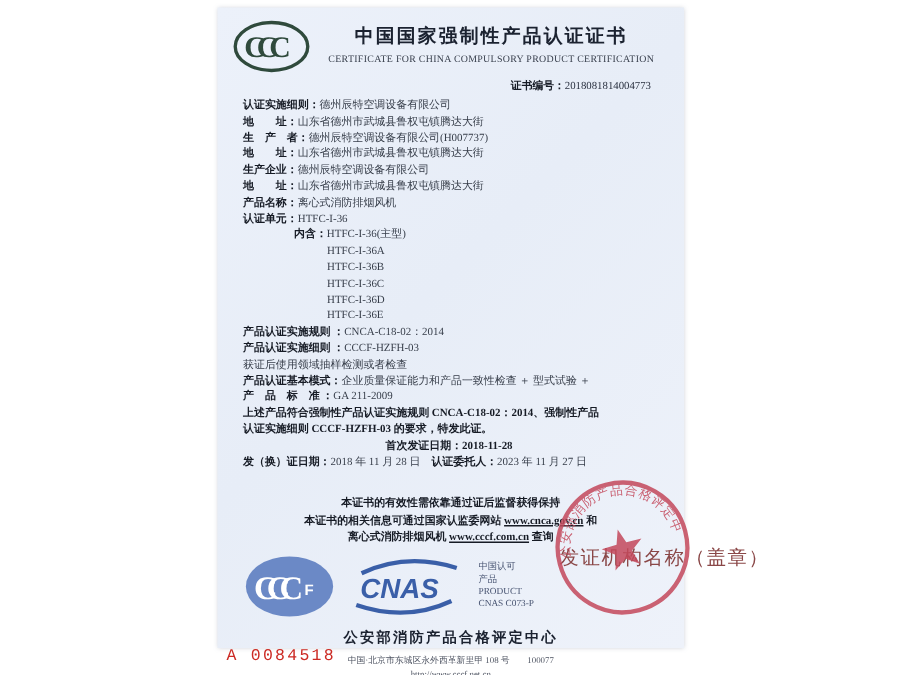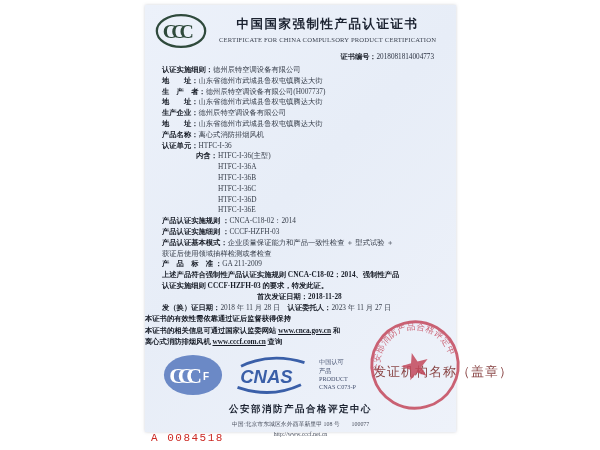--- a/index.html
+++ b/index.html
@@ -21,21 +21,21 @@
   .subtitle{font-size:6.6px;color:#3c4350;margin-top:3px;letter-spacing:.2px;}
   .cert-no{text-align:right;padding-right:22px;font-size:7.2px;color:#2a3140;margin-top:2px;}
   .cert-no .lbl{font-weight:bold;}
   .body-lines{padding:3px 8px 0 17px;}
   .line{font-size:7.3px;line-height:10.8px;white-space:nowrap;color:#363d49;}
   .lbl{font-weight:bold;color:#161b25;}
   .line.bold{font-weight:bold;color:#161b25;}
   .indent-inner{padding-left:34px;}
   .indent-models{padding-left:56px;}
   .first-issue{padding-left:95px;font-weight:bold;color:#161b25;}
-  .notes{text-align:left;margin-top:0;}
+  .notes{text-align:center;margin-top:16px;}
   .notes .line{font-weight:bold;color:#161b25;white-space:nowrap;line-height:11.2px;}
   .url{text-decoration:underline;}
   .logos{display:flex;align-items:center;margin:5px 0 0 18px;height:46px;gap:11px;}
   .cccf-badge{width:60px;height:42px;flex:0 0 auto;}
   .cnas-logo{width:74px;height:42px;flex:0 0 auto;}
   .accred{font-size:6.2px;line-height:8.4px;color:#45516f;}
   .issuer-placeholder{
     position:absolute;left:228px;top:358px;font-size:13px;color:#8a4747;
     letter-spacing:1px;white-space:nowrap;
   }
@@ -82,22 +82,22 @@
 
     <div class="line indent-inner"><span class="lbl">内含：</span><span>HTFC-I-36(主型)</span></div>
     <div class="line indent-models">HTFC-I-36A</div>
     <div class="line indent-models">HTFC-I-36B</div>
     <div class="line indent-models">HTFC-I-36C</div>
     <div class="line indent-models">HTFC-I-36D</div>
     <div class="line indent-models">HTFC-I-36E</div>
 
     <div class="line"><span class="lbl">产品认证实施规则 ：</span><span>CNCA-C18-02：2014</span></div>
     <div class="line"><span class="lbl">产品认证实施细则 ：</span><span>CCCF-HZFH-03</span></div>
+    <div class="line"><span>获证后使用领域抽样检测或者检查</span></div>
     <div class="line"><span class="lbl">产品认证基本模式：</span><span>企业质量保证能力和产品一致性检查 ＋ 型式试验 ＋</span></div>
-    <div class="line"><span>获证后使用领域抽样检测或者检查</span></div>
     <div class="line"><span class="lbl">产　品　标　准 ：</span><span>GA 211-2009</span></div>
 
     <div class="line bold">上述产品符合强制性产品认证实施规则 CNCA-C18-02：2014、强制性产品</div>
     <div class="line bold">认证实施细则 CCCF-HZFH-03 的要求，特发此证。</div>
     <div class="line first-issue">首次发证日期：2018-11-28</div>
     <div class="line">
       <span class="lbl">发（换）证日期：</span><span>2018 年 11 月 28 日</span><span class="lbl">　认证委托人：</span><span>2023 年 11 月 27 日</span>
     </div>
   </div>
 

